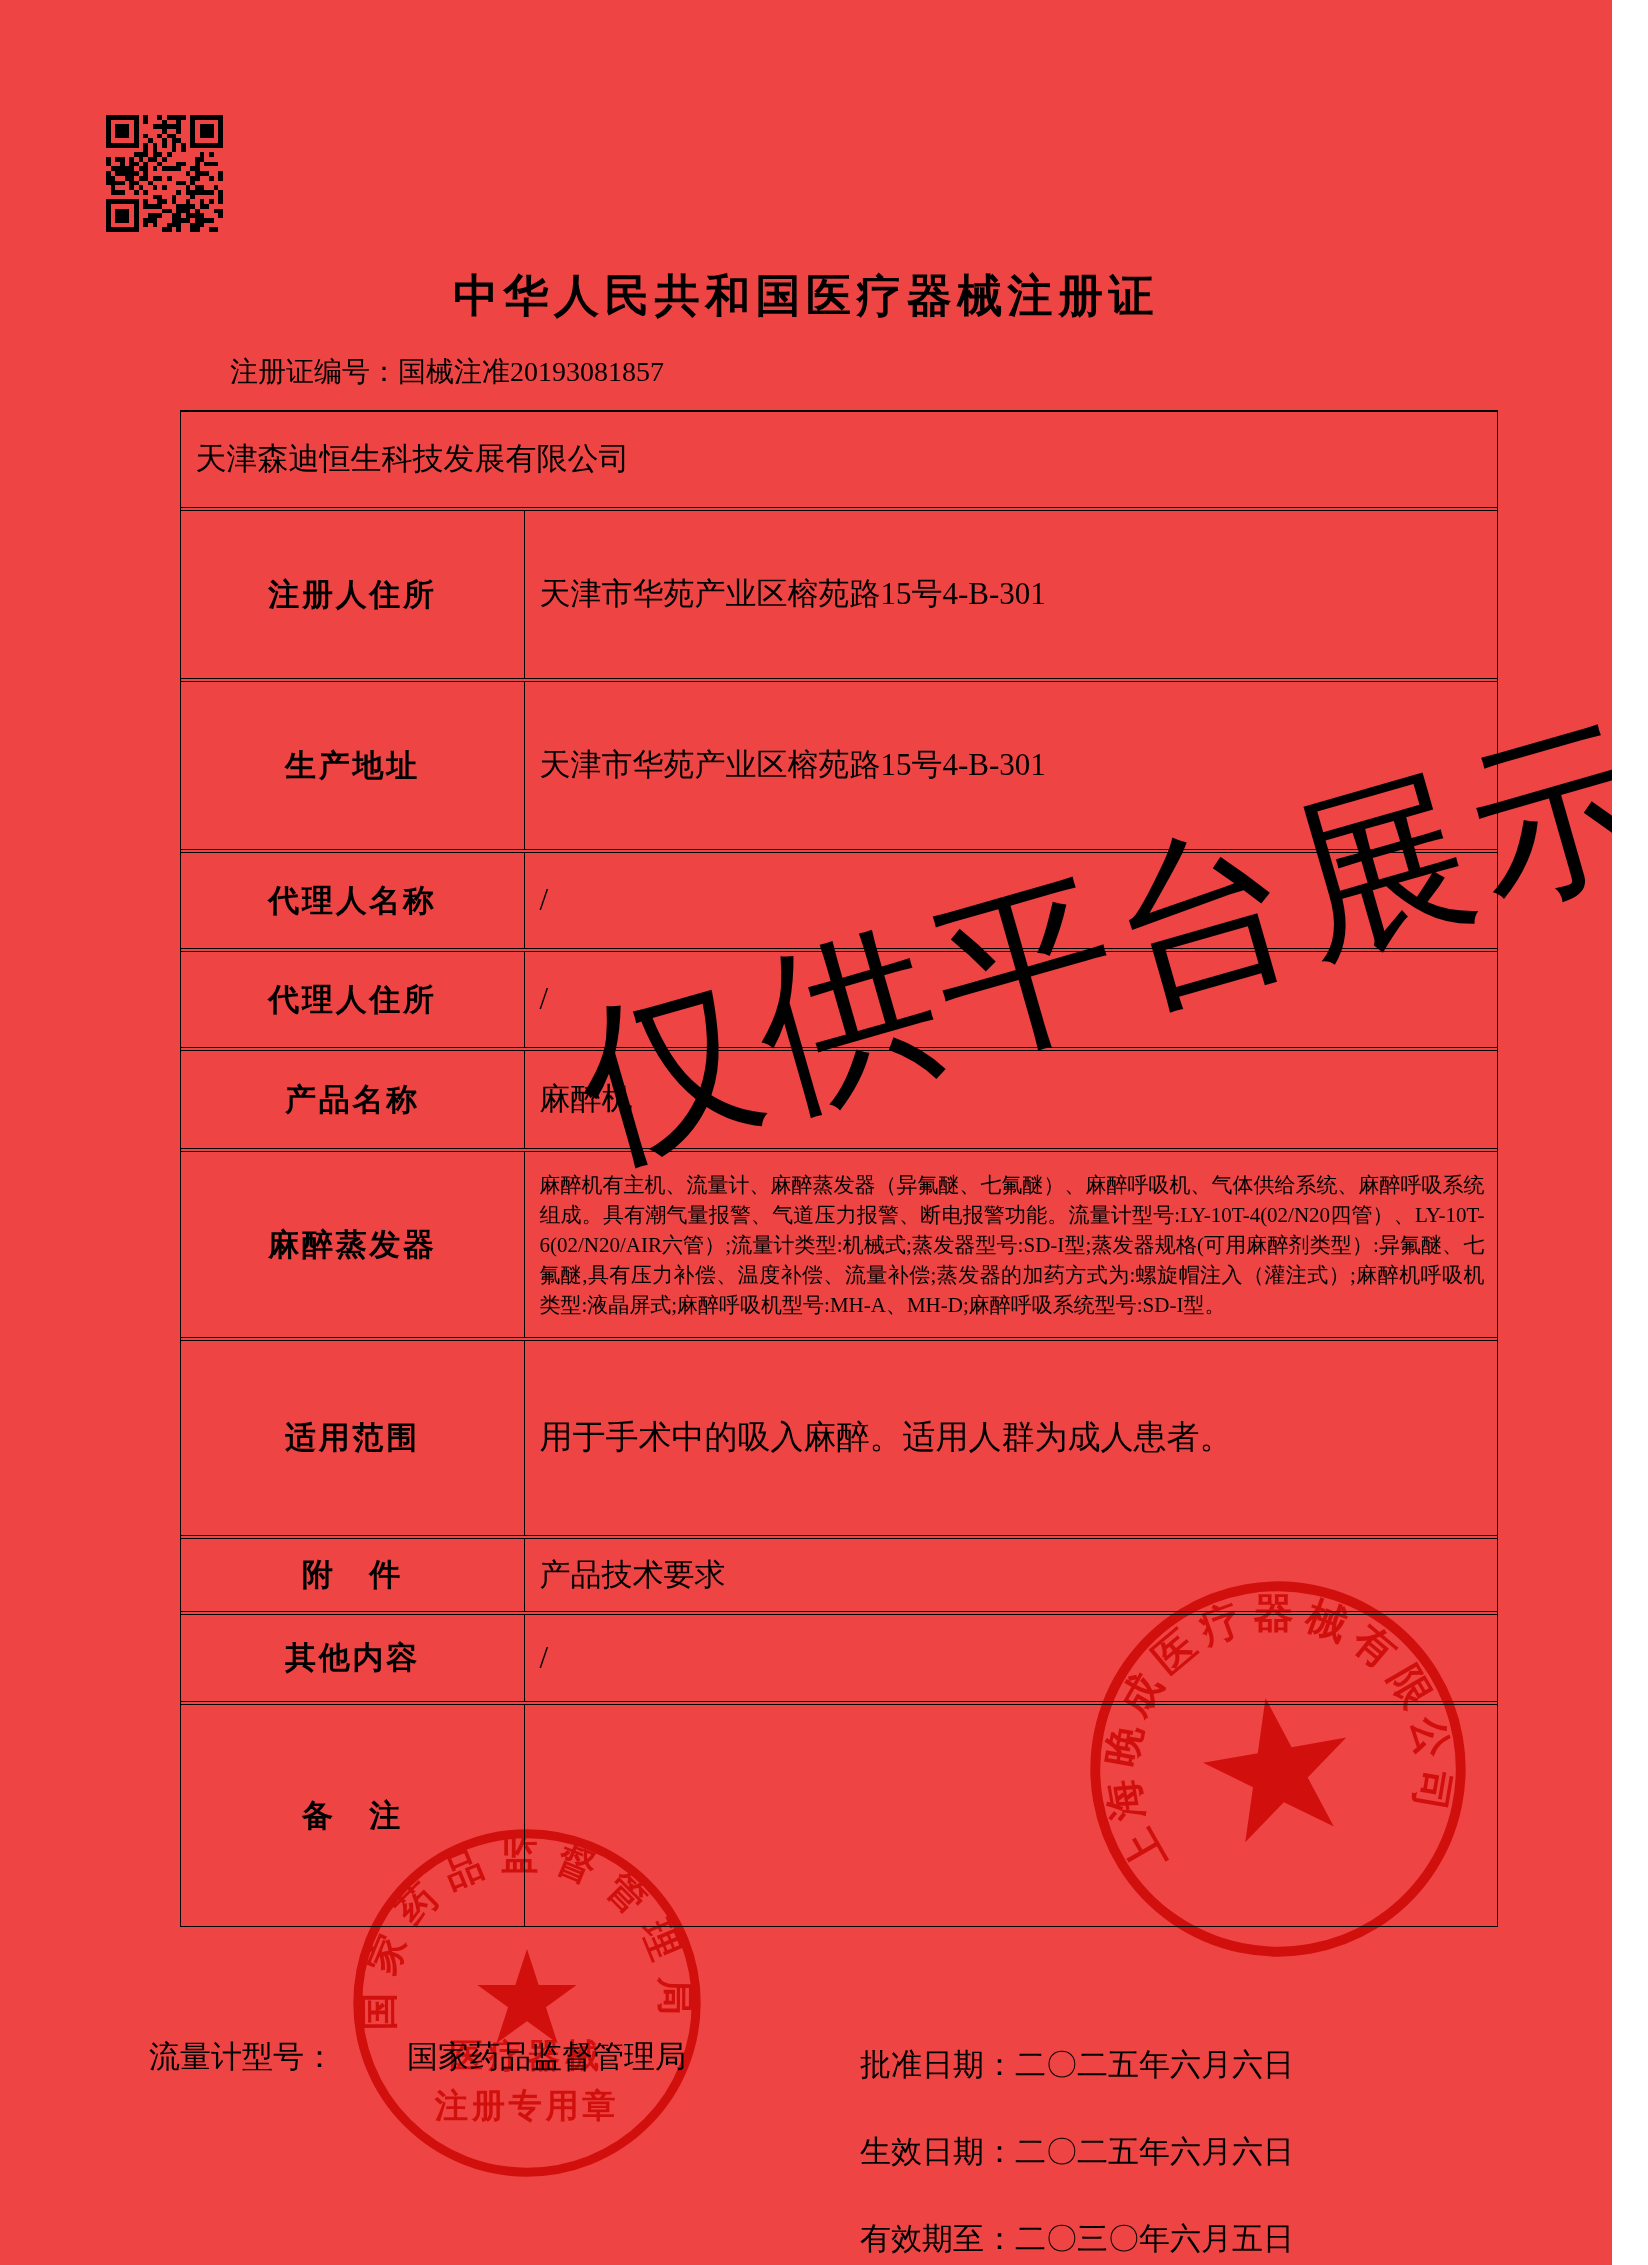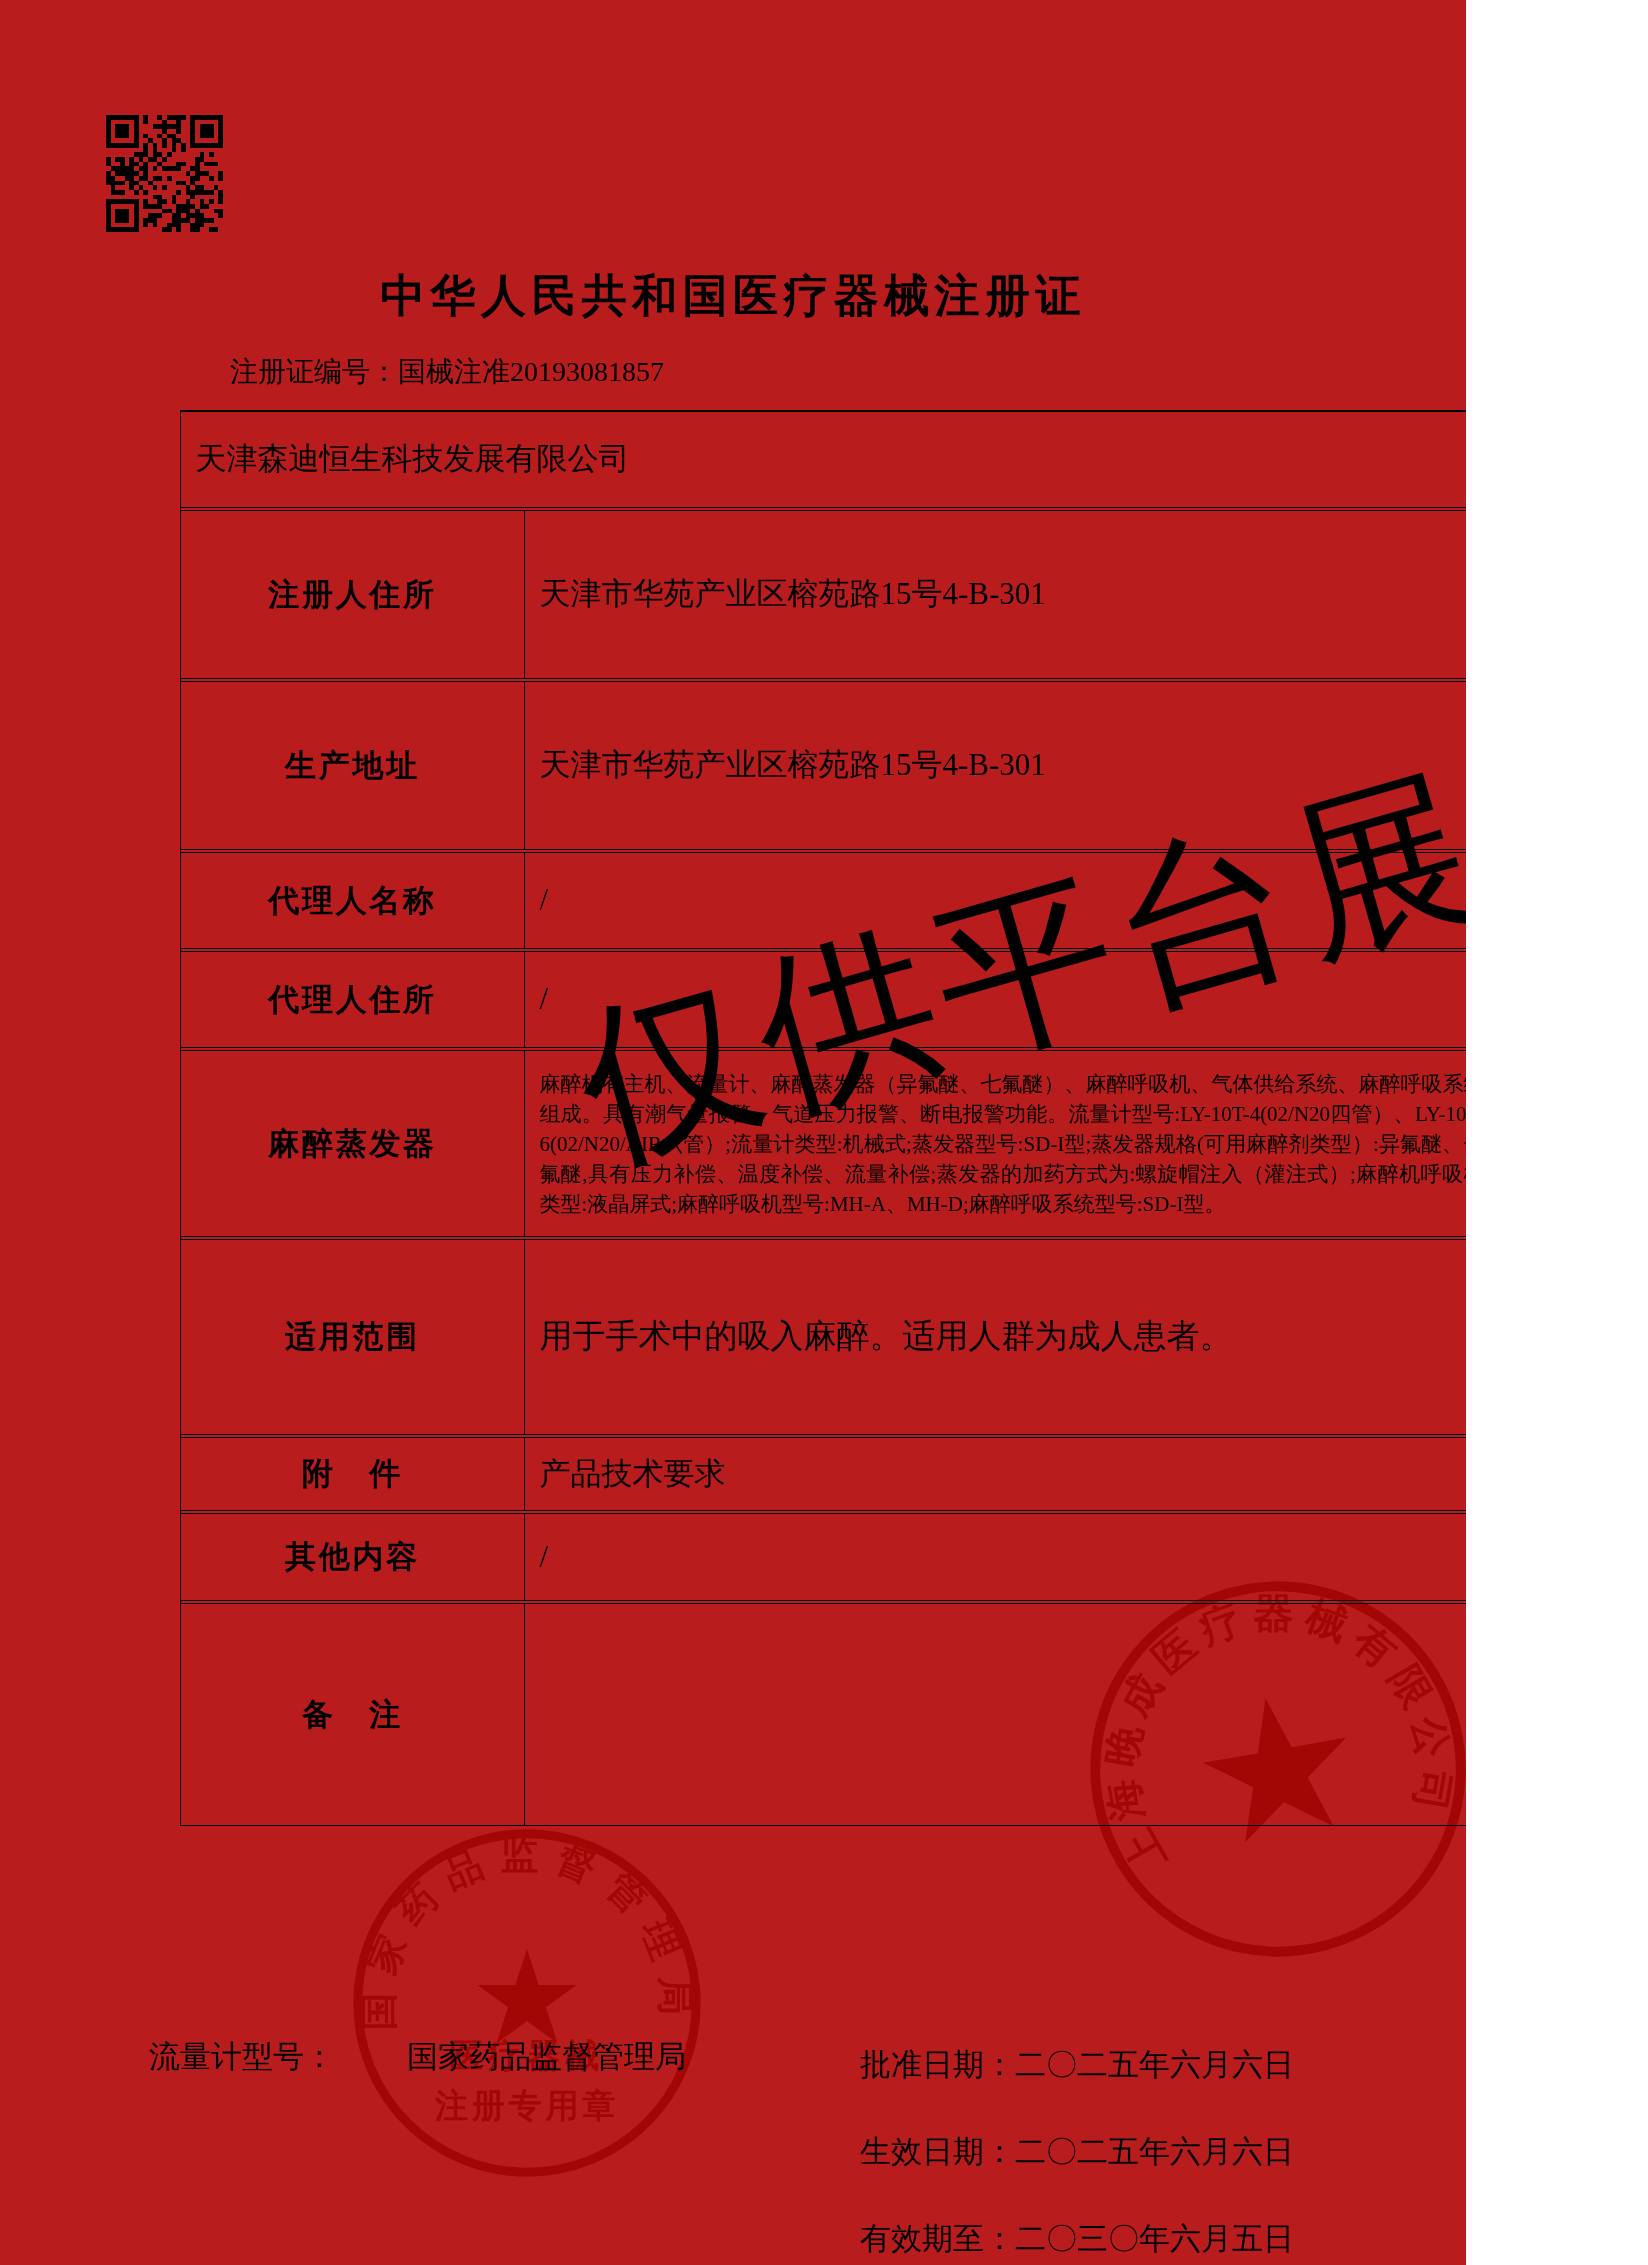--- a/index.html
+++ b/index.html
@@ -1,16 +1,16 @@
 <!DOCTYPE html>
 <html style="font-size:14.4px"><head>
 <meta charset="utf-8">
 <style>
   html,body{margin:0;padding:0;background:#ffffff;}
-  .page{position:relative;width:1466px;height:2266px;background:#b91c1c;overflow:hidden;
+  .page{position:relative;width:1612px;height:2266px;background:#ef4444;overflow:hidden;
         font-family:"Liberation Serif","DejaVu Serif",serif;color:#000;}
   .qr{position:absolute;left:106px;top:115px;width:117px;height:117px;}
   .title{position:absolute;left:0;top:266px;width:100%;text-align:center;
          font-size:45px;font-weight:bold;letter-spacing:5.4px;}
   .regline{position:absolute;left:230px;top:353px;font-size:28px;}
   .ctable{position:absolute;left:180px;top:410px;width:1316px;
           border:1.8px solid #000;border-top-width:2.7px;z-index:1;}
   .trow{display:flex;border-bottom:4.5px double #000;}
   .trow:last-child{border-bottom:none;}
   .tlabel{width:343px;flex:0 0 343px;border-right:1.8px solid #000;display:flex;
@@ -358,20 +358,24 @@
       <div class="tvalue">天津市华苑产业区榕苑路15号4-B-301</div>
     </div>
     <div class="trow" style="height:95px">
       <div class="tlabel">代理人名称</div>
       <div class="tvalue">/</div>
     </div>
     <div class="trow" style="height:95px">
       <div class="tlabel">代理人住所</div>
       <div class="tvalue">/</div>
     </div>
+    <div class="trow" style="height:97px">
+      <div class="tlabel">产品名称</div>
+      <div class="tvalue">麻醉机</div>
+    </div>
     <div class="trow r-small" style="height:185px">
       <div class="tlabel">麻醉蒸发器</div>
       <div class="tvalue">麻醉机有主机、流量计、麻醉蒸发器（异氟醚、七氟醚）、麻醉呼吸机、气体供给系统、麻醉呼吸系统组成。具有潮气量报警、气道压力报警、断电报警功能。流量计型号:LY-10T-4(02/N20四管）、LY-10T-6(02/N20/AIR六管）;流量计类型:机械式;蒸发器型号:SD-I型;蒸发器规格(可用麻醉剂类型）:异氟醚、七氟醚,具有压力补偿、温度补偿、流量补偿;蒸发器的加药方式为:螺旋帽注入（灌注式）;麻醉机呼吸机类型:液晶屏式;麻醉呼吸机型号:MH-A、MH-D;麻醉呼吸系统型号:SD-I型。</div>
     </div>
     <div class="trow r-big" style="height:194px">
       <div class="tlabel">适用范围</div>
       <div class="tvalue">用于手术中的吸入麻醉。适用人群为成人患者。</div>
     </div>
     <div class="trow" style="height:72px">
       <div class="tlabel">附　件</div>

